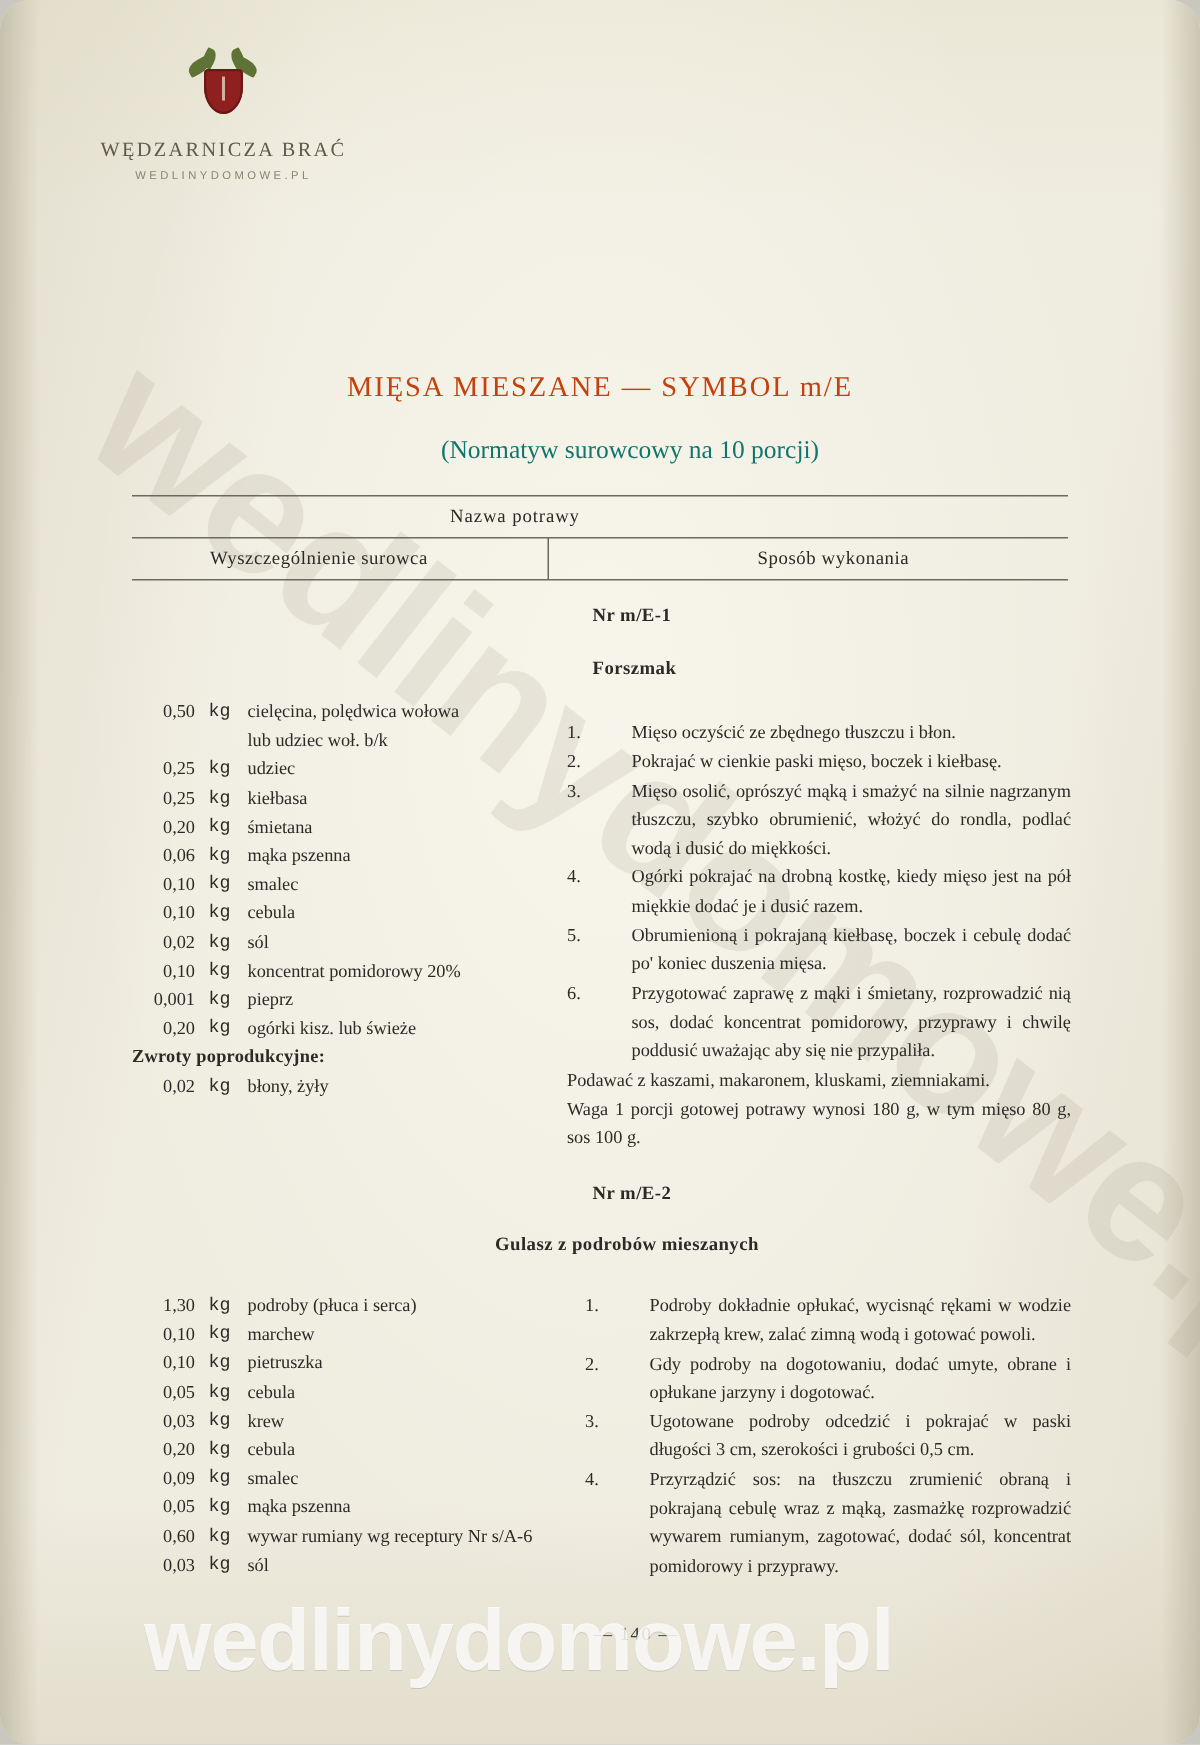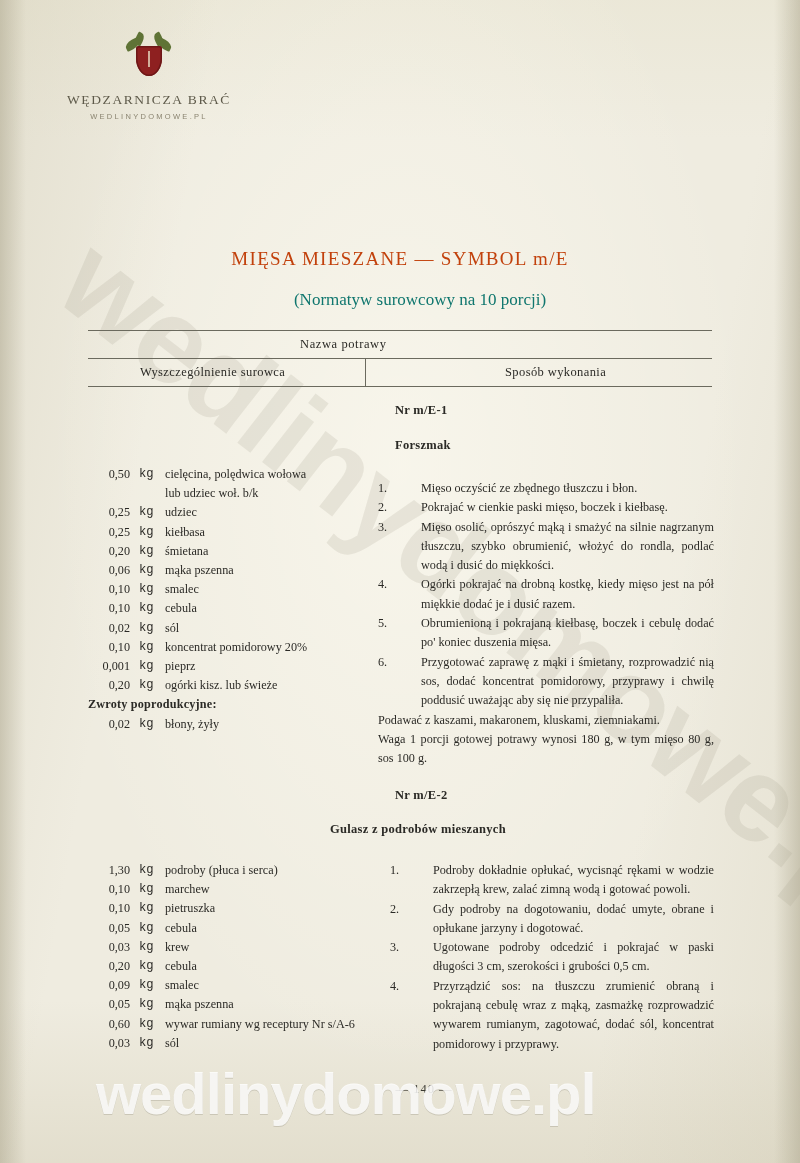--- a/index.html
+++ b/index.html
@@ -9,20 +9,21 @@
   }
   body {
     font-family: "Liberation Serif", serif;
   }
   .page {
     position: relative;
     width: 800px;
     height: 1163px;
     background: #efece0;
     overflow: hidden;
+    border-radius: 20px;
   }
   
   .paper-tint {
     position: absolute;
     inset: 0;
     background:
       radial-gradient(ellipse at 50% 40%, rgba(255,253,244,0.55) 0%, rgba(236,232,216,0.0) 62%),
       linear-gradient(100deg, rgba(206,200,176,0.35) 0%, rgba(255,255,255,0) 22%, rgba(255,255,255,0) 78%, rgba(206,200,176,0.30) 100%),
       linear-gradient(180deg, rgba(230,226,205,0.45) 0%, rgba(255,255,255,0) 12%, rgba(255,255,255,0) 86%, rgba(214,208,186,0.5) 100%);
     pointer-events: none;

